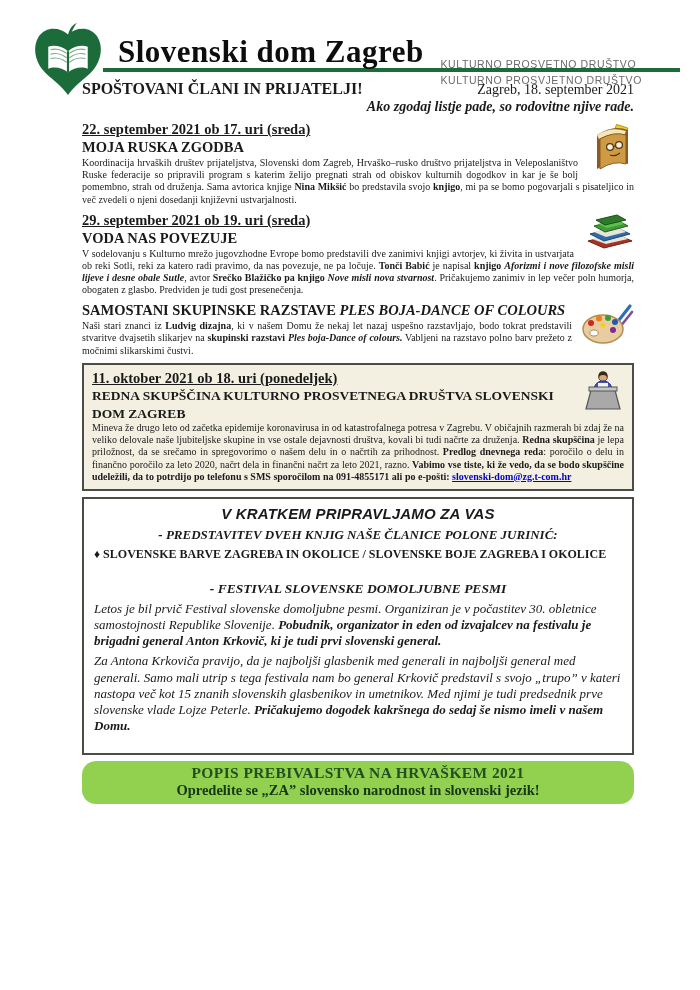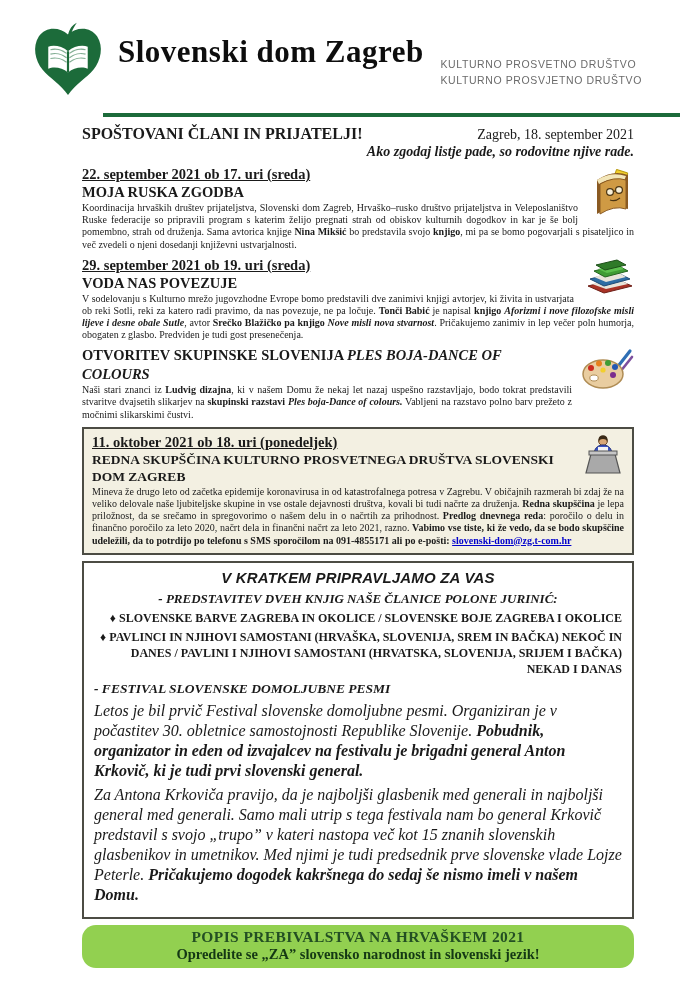--- a/index.html
+++ b/index.html
@@ -14,21 +14,21 @@
     --footer:#8a8a8a;
   }
   *{margin:0;padding:0;box-sizing:border-box;}
   html,body{background:#e8e8e8;}
   .page{
     position:relative;width:700px;height:990px;background:#ffffff;
     margin:0 auto;overflow:hidden;
     font-family:"Liberation Serif","DejaVu Serif",serif;color:#1a1a1a;
   }
   
-  .header{position:relative;height:113px;border-radius:31px;}
+  .header{position:relative;height:68px;border-radius:31px;}
   .logo{position:absolute;left:30px;top:22px;width:76px;height:76px;}
   .brand-title{
     position:absolute;left:118px;top:34px;
     font-size:31px;font-weight:bold;letter-spacing:0.5px;color:#0d0d0d;
   }
   .org-lines{
     position:absolute;right:58px;top:56px;text-align:left;
     font-family:"Liberation Sans","DejaVu Sans",sans-serif;
     font-size:10.5px;line-height:1.55;color:var(--muted);letter-spacing:0.6px;white-space:nowrap;
   }
@@ -49,30 +49,30 @@
   
   .highlight-box{
     margin-top:6px;border:2px solid var(--box-border);background:var(--box-bg);
     padding:4px 8px 6px 8px;
   }
   .highlight-box .ev-title{font-size:13.5px;}
   .inline-link{color:var(--link);text-decoration:underline;}
   
   .upcoming-box{
     margin-top:6px;border:2px solid var(--box-border);background:#ffffff;
-    padding:6px 10px 12px 10px;
+    padding:6px 10px 18px 10px;
   }
   .up-heading{
     text-align:center;font-family:"Liberation Sans","DejaVu Sans",sans-serif;
     font-size:15px;font-weight:bold;font-style:italic;letter-spacing:0.2px;
   }
   .up-sub{text-align:center;font-size:13px;font-weight:bold;font-style:italic;margin-top:5px;}
-  .up-bullet{text-align:right;font-size:12px;font-weight:bold;line-height:1.3;margin-top:4px;}
-  .up-fest{text-align:left;font-size:13.5px;font-weight:bold;font-style:italic;margin-top:4px;}
-  .up-para{font-size:16px;font-style:italic;line-height:1.25;margin-top:4px;text-align:left;}
+  .up-bullet{text-align:left;font-size:12px;font-weight:bold;line-height:1.3;margin-top:4px;}
+  .up-fest{text-align:center;font-size:13.5px;font-weight:bold;font-style:italic;margin-top:18px;}
+  .up-para{font-size:13px;font-style:italic;line-height:1.25;margin-top:4px;text-align:left;}
   
   .banner{margin-top:6px;background:var(--banner-bg);text-align:center;padding:3px 4px 5px 4px;border-radius:14px;}
   .banner-line1{font-size:15.5px;font-weight:bold;color:var(--banner-text1);letter-spacing:0.4px;}
   .banner-line2{font-size:14.5px;font-weight:bold;color:var(--banner-text2);}
 </style>
 </head>
 <body>
 
 <div class="page">
 
@@ -144,21 +144,21 @@
           <ellipse cx="21" cy="26" rx="20" ry="14" fill="#e9cda0" stroke="#b08d55" stroke-width="1.5"></ellipse>
           <ellipse cx="12" cy="30" rx="4.2" ry="3" fill="#ffffff" stroke="#b08d55" stroke-width="1"></ellipse>
           <circle cx="9" cy="20" r="3" fill="#cc2a1e"></circle>
           <circle cx="17" cy="15.5" r="3" fill="#e7801d"></circle>
           <circle cx="26" cy="15" r="3" fill="#3f9c35"></circle>
           <circle cx="33" cy="19" r="3" fill="#2458b3"></circle>
           <circle cx="31" cy="27" r="3" fill="#7c2d8e"></circle>
           <circle cx="21" cy="22" r="2.6" fill="#f2cf2c"></circle>
         </svg>
       </div>
-      <h4 class="ev-title"><span>OTVORITEV SKUPINSKE SLOVENIJA </span><span style="font-style: italic; margin-top: 47px;">PLES BOJA-DANCE OF COLOURS</span></h4>
+      <h4 class="ev-title"><span>SAMOSTANI SKUPINSKE RAZSTAVE </span><span style="font-style: italic; margin-top: 47px;">PLES BOJA-DANCE OF COLOURS</span></h4>
       <p class="ev-body"><span>Naši stari znanci iz </span><span style="font-weight: bold;">Ludvig dizajna</span><span>, ki v našem Domu že nekaj let nazaj uspešno razstavljajo, bodo tokrat predstavili stvaritve dvajsetih slikarjev na </span><span style="font-weight: bold;">skupinski razstavi </span><span style="font-weight: bold; font-style: italic;">Ples boja-Dance of colours.</span><span> Vabljeni na razstavo polno barv prežeto z močnimi slikarskimi čustvi.</span></p>
     </section>
 
     <section class="event highlight-box">
       <div class="ev-icon">
         <svg width="42" height="40" viewBox="0 0 42 40">
           <circle cx="21" cy="6" r="4.4" fill="#d9a877" stroke="#6b4a2a" stroke-width="1"></circle>
           <path d="M16.5,4 A4.6,4.6 0 0,1 25.5,4 L25,7 A4,3 0 0,0 17,7 Z" fill="#3a2a18"></path>
           <path d="M12,18 C13,12 17,10 21,10 C25,10 29,12 30,18 Z" fill="#3b55c4" stroke="#22307a" stroke-width="1"></path>
           <rect x="16" y="12" width="10" height="5" fill="#f4f4f4"></rect>
@@ -168,21 +168,20 @@
       </div>
       <h3 class="ev-date">11. oktober 2021 ob 18. uri (ponedeljek)</h3>
       <h4 class="ev-title"><span>REDNA SKUPŠČINA KULTURNO PROSVETNEGA DRUŠTVA SLOVENSKI DOM ZAGREB</span></h4>
       <p class="ev-body"><span>Mineva že drugo leto od začetka epidemije koronavirusa in od katastrofalnega potresa v Zagrebu. V običajnih razmerah bi zdaj že na veliko delovale naše ljubiteljske skupine in vse ostale dejavnosti društva, kovali bi tudi načrte za druženja. </span><span style="font-weight: bold;">Redna skupščina</span><span> je lepa priložnost, da se srečamo in spregovorimo o našem delu in o načrtih za prihodnost. </span><span style="font-weight: bold;">Predlog dnevnega reda</span><span>: poročilo o delu in finančno poročilo za leto 2020, načrt dela in finančni načrt za leto 2021, razno. </span><span style="font-weight: bold;">Vabimo vse tiste, ki že vedo, da se bodo skupščine udeležili, da to potrdijo po telefonu s SMS sporočilom na 091-4855171 ali po e-pošti: </span><span class="inline-link" style="font-weight: bold;">slovenski-dom@zg.t-com.hr</span></p>
     </section>
 
     <section class="upcoming-box">
       <h2 class="up-heading">V KRATKEM PRIPRAVLJAMO ZA VAS</h2>
       <h3 class="up-sub">- PREDSTAVITEV DVEH KNJIG NAŠE ČLANICE POLONE JURINIĆ:</h3>
       <p class="up-bullet">♦ SLOVENSKE BARVE ZAGREBA IN OKOLICE / SLOVENSKE BOJE ZAGREBA I OKOLICE</p>
-      <p class="up-bullet">♦ PAVLINCI IN NJIHOVI SAMOSTANI (HRVAŠKA, SLOVENIJA, SREM IN BAČKA) NEKOČ IN DANES / PAVLINI I NJIHOVI SAMOSTANI (HRVATSKA, SLOVENIJA, SRIJEM I BAČKA) NEKAD I DANAS</p>
       <h3 class="up-fest">- FESTIVAL SLOVENSKE DOMOLJUBNE PESMI</h3>
       <p class="up-para"><span>Letos je bil prvič Festival slovenske domoljubne pesmi. Organiziran je v počastitev 30. obletnice samostojnosti Republike Slovenije. </span><span style="font-weight: bold;">Pobudnik, organizator in eden od izvajalcev na festivalu je brigadni general Anton Krkovič, ki je tudi prvi slovenski general.</span></p>
       <p class="up-para"><span>Za Antona Krkoviča pravijo, da je najboljši glasbenik med generali in najboljši general med generali. Samo mali utrip s tega festivala nam bo general Krkovič predstavil s svojo „trupo” v kateri nastopa več kot 15 znanih slovenskih glasbenikov in umetnikov. Med njimi je tudi predsednik prve slovenske vlade Lojze Peterle. </span><span style="font-weight: bold;">Pričakujemo dogodek kakršnega do sedaj še nismo imeli v našem Domu.</span></p>
     </section>
 
     <div class="banner">
       <div class="banner-line1">POPIS PREBIVALSTVA NA HRVAŠKEM 2021</div>
       <div class="banner-line2">Opredelite se „ZA” slovensko narodnost in slovenski jezik!</div>
     </div>
 

